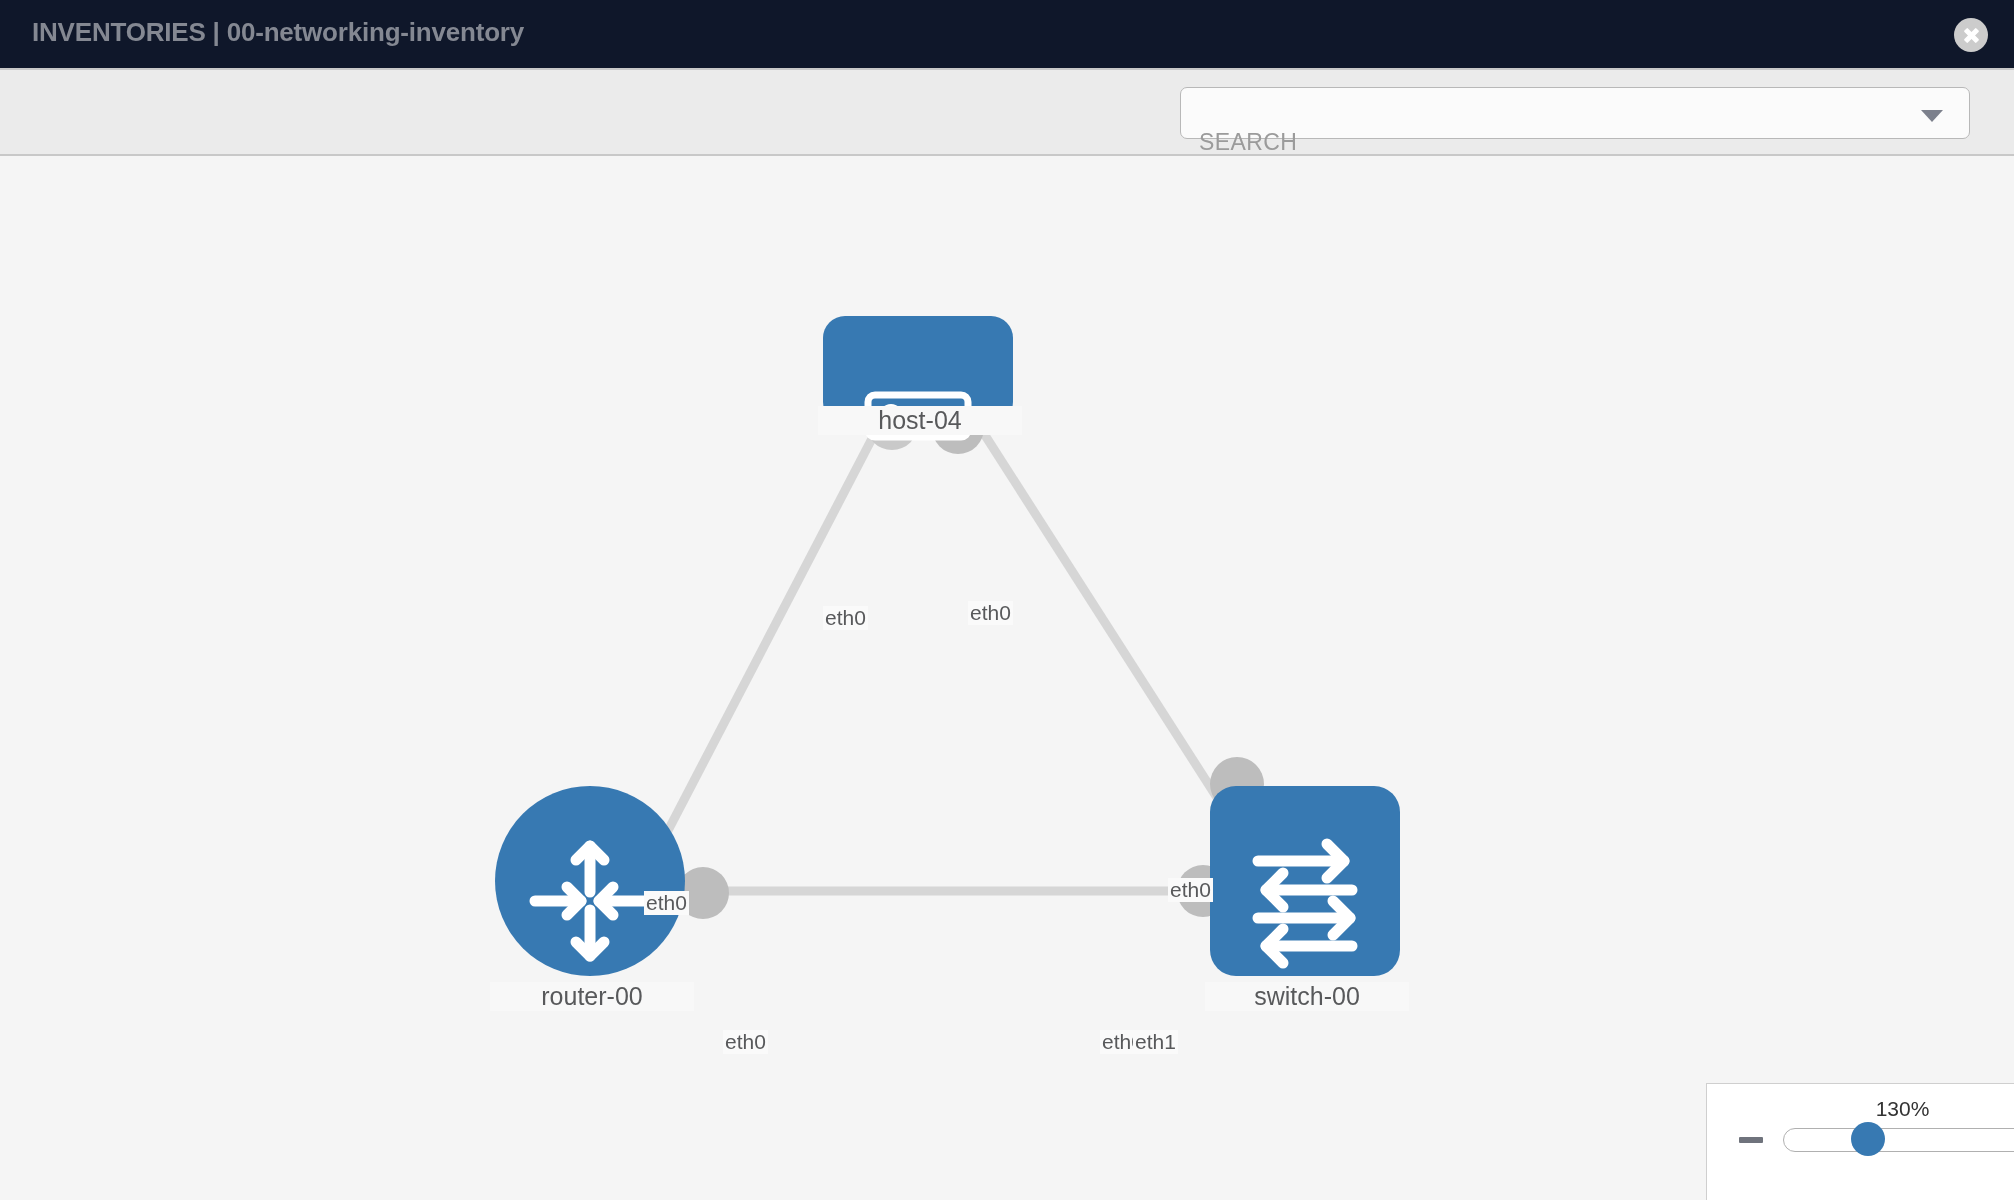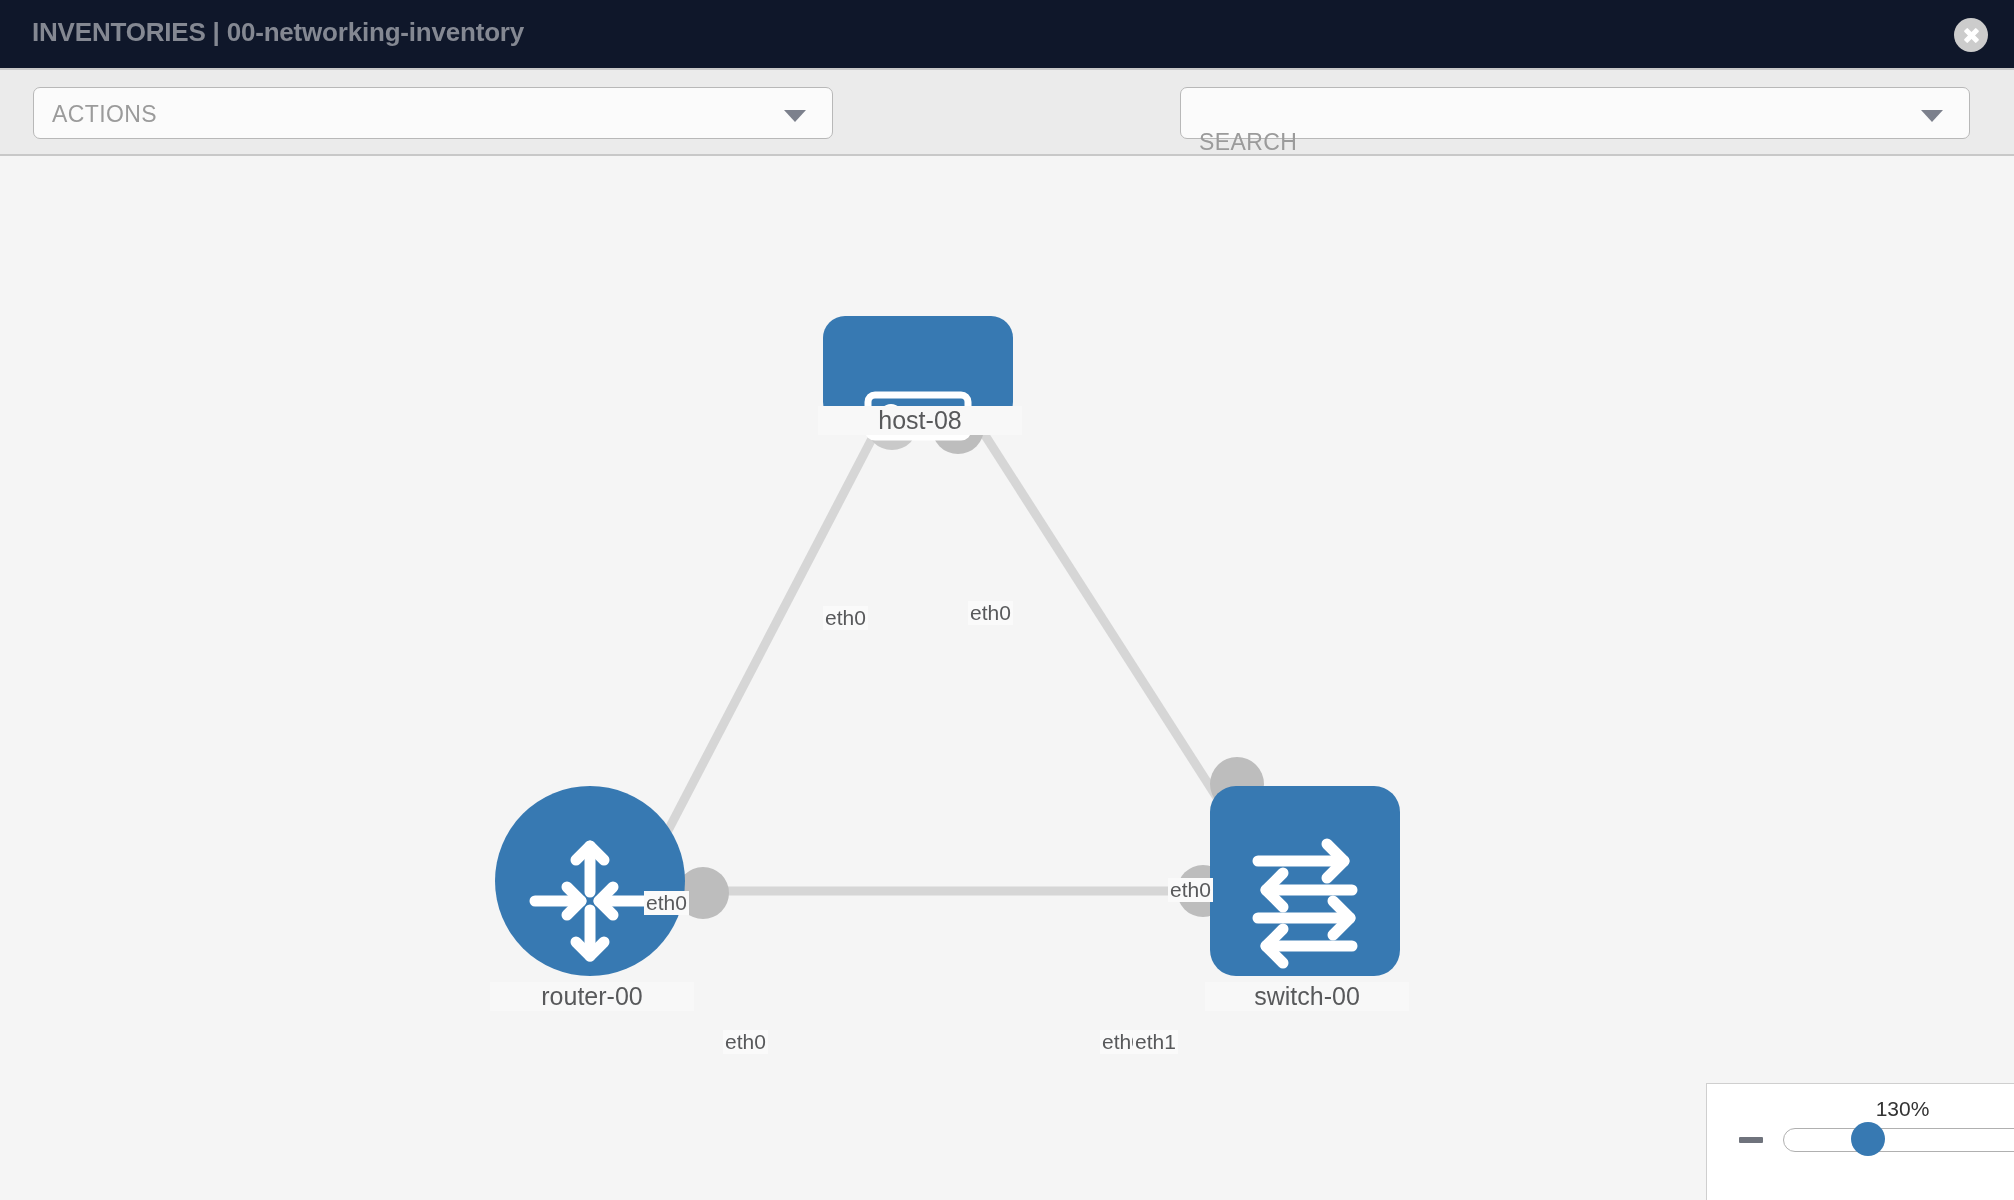--- a/index.html
+++ b/index.html
@@ -298,24 +298,20 @@
 
 <div id="app">
 
   <div class="header">
     <div class="header-title">INVENTORIES | 00-networking-inventory</div>
     <div class="close-btn"></div>
   </div>
 
   <div class="toolbar">
 
-    <div class="actions-select">
-      <span class="actions-label">ACTIONS</span>
-      <span class="caret"></span>
-    </div>
 
     <div class="tool-icon icon-wrench">
       <svg width="44" height="44" viewBox="0 0 44 44">
         <path d="M31.5 6.5c-5.2 0-9.4 4.2-9.4 9.4 0 1.1 0.2 2.1 0.5 3.1L9.0 32.6c-1.3 1.3-1.3 3.4 0 4.7 1.3 1.3 3.4 1.3 4.7 0L27.3 23.7c1.3 0.5 2.7 0.8 4.2 0.8 5.2 0 9.4-4.2 9.4-9.4 0-1.5-0.3-2.9-0.9-4.1l-5.3 5.3-4.6-1.2-1.2-4.6 5.3-5.3c-0.9-0.4-1.9-0.6-2.9-0.7z" fill="#81858f"></path>
         <circle cx="11.4" cy="34.9" r="1.9" fill="#ffffff"></circle>
       </svg>
     </div>
 
     <div class="tool-icon icon-key">
       <svg width="44" height="44" viewBox="0 0 44 44">
@@ -353,21 +349,21 @@
         <circle cx="68" cy="54" r="9" fill="none" stroke="#ffffff" stroke-width="6"></circle>
         <g fill="#ffffff">
           <rect x="99" y="46" width="10" height="7" rx="1.5"></rect>
           <rect x="114" y="46" width="10" height="7" rx="1.5"></rect>
           <rect x="129" y="46" width="10" height="7" rx="1.5"></rect>
           <rect x="99" y="57" width="10" height="7" rx="1.5"></rect>
           <rect x="114" y="57" width="10" height="7" rx="1.5"></rect>
           <rect x="129" y="57" width="10" height="7" rx="1.5"></rect>
         </g>
       </svg>
-      <div class="node-label">host-08</div>
+      <div class="node-label">host-04</div>
     </div>
 
     <div class="node" id="node-router">
       <div class="node-shape"></div>
       <svg class="node-glyph" viewBox="0 0 190 190">
         <g stroke="#ffffff" stroke-width="11" stroke-linecap="round" stroke-linejoin="round" fill="none">
 
           <line x1="95" y1="40" x2="95" y2="86"></line>
           <polyline points="81,54 95,40 109,54"></polyline>
 

